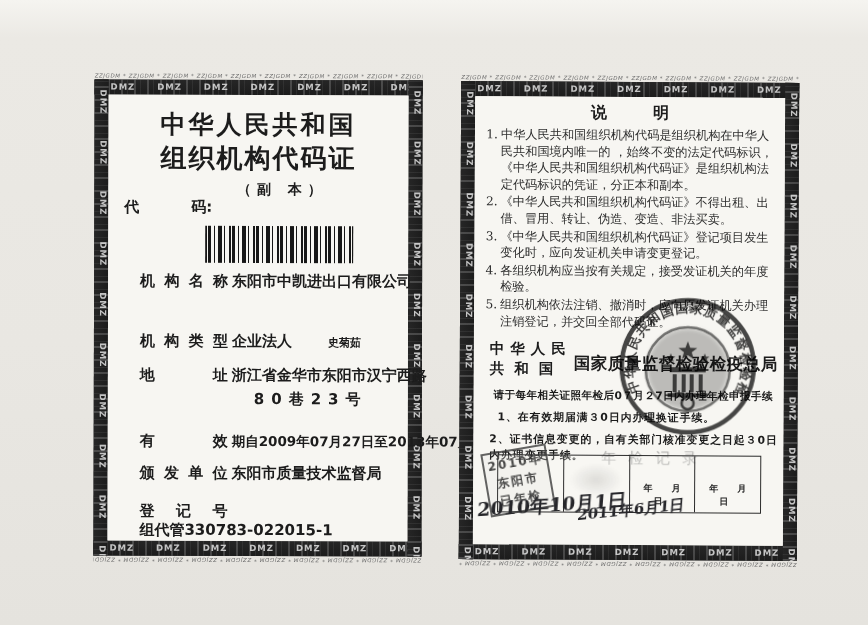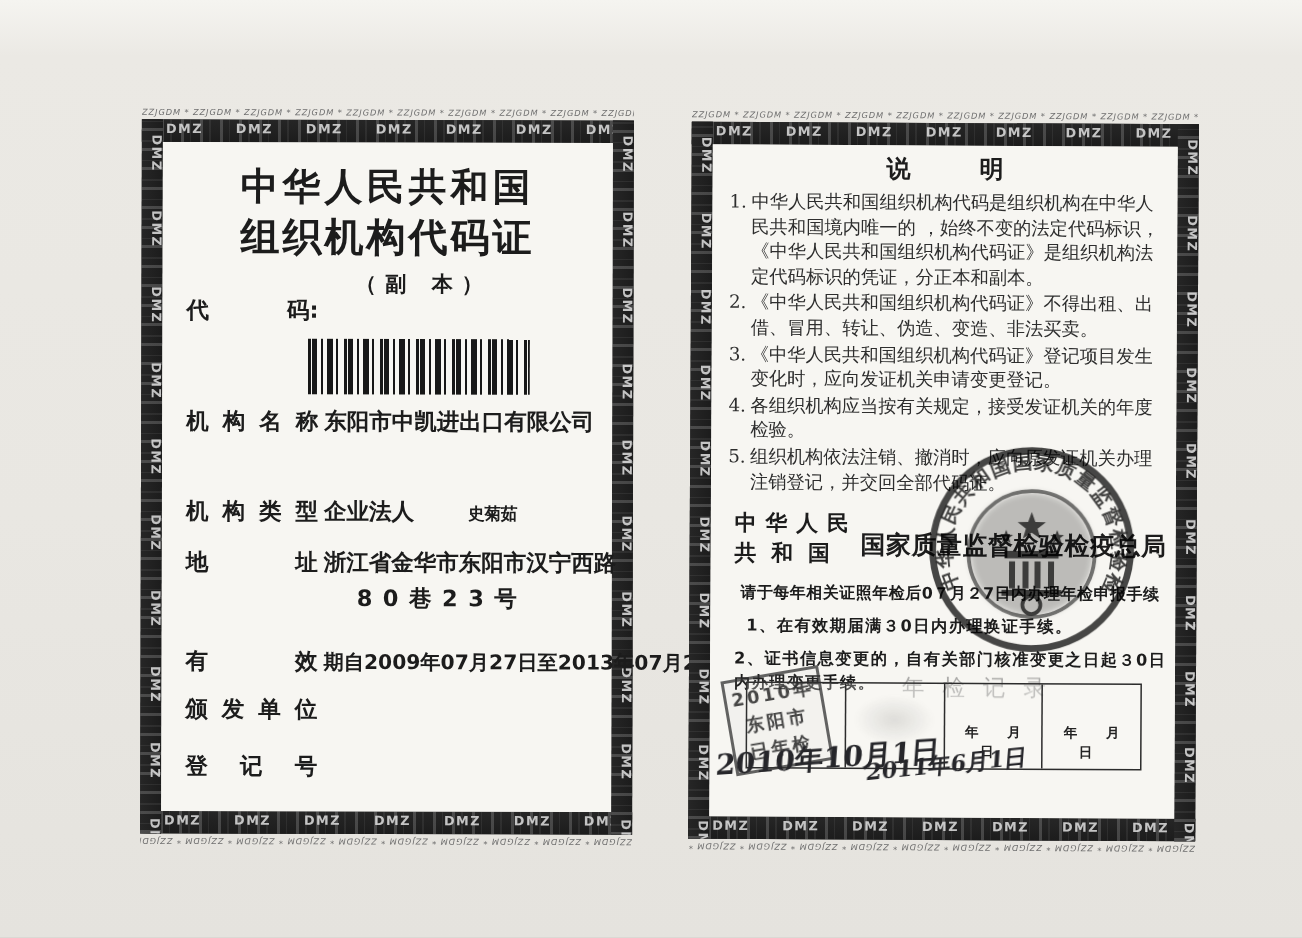--- a/index.html
+++ b/index.html
@@ -34,21 +34,21 @@
   }
   .band-left{left:0;}
   .band-right{right:0;}
   .inner{position:absolute;left:14px;right:14px;top:15px;bottom:15px;background:#f7f6f2;}
 
   
   .c-title1{position:absolute;top:13px;left:0;right:0;text-align:center;font-size:25px;font-weight:700;letter-spacing:3px;}
   .c-title2{position:absolute;top:46px;left:0;right:0;text-align:center;font-size:26px;font-weight:700;letter-spacing:2px;}
   .c-sub{position:absolute;top:86px;left:0;right:0;text-align:center;font-size:14px;font-weight:700;letter-spacing:6px;padding-left:48px;}
   .row{position:absolute;left:16px;right:4px;display:flex;align-items:baseline;}
-  .lbl{display:inline-block;width:88px;flex:none;font-size:15px;font-weight:700;text-align:justify;text-align-last:justify;}
+  .lbl{display:inline-block;width:88px;flex:none;font-size:15px;font-weight:700;text-align:justify;text-align-last:justify;margin-left:16px;}
   .val{margin-left:4px;font-size:15px;font-weight:700;white-space:nowrap;}
   .code-row{top:103px;}
   .code-lbl{display:flex;justify-content:space-between;width:88px;flex:none;font-size:15px;font-weight:700;}
   .code-val{margin-left:6px;font-family:"DejaVu Serif",serif;font-size:20px;font-weight:700;letter-spacing:4px;}
   .barcode{
     position:absolute;left:97px;top:131px;width:148px;height:37px;
     background:repeating-linear-gradient(90deg,#171717 0 2px,#f7f6f2 2px 3px,#171717 3px 6px,#f7f6f2 6px 9px,#171717 9px 10px,#f7f6f2 10px 13px,#171717 13px 17px,#f7f6f2 17px 19px,#171717 19px 20px,#f7f6f2 20px 24px);
   }
   .val-col{display:flex;flex-direction:column;margin-left:4px;}
   .val-col .l1{font-size:15px;font-weight:700;white-space:nowrap;}
@@ -127,23 +127,25 @@
             <span class="l1">浙江省金华市东阳市汉宁西路</span>
             <span class="l2">80巷23号</span>
           </span>
         </div>
         <div class="row" style="top:337px;">
           <span class="lbl">有效</span>
           <span class="val validity">期自2009年07月27日至2013年07月27日</span>
         </div>
         <div class="row" style="top:369px;">
           <span class="lbl">颁发单位</span>
+          <span class="val">东阳市质量技术监督局</span>
         </div>
         <div class="row" style="top:407px;flex-direction:column;">
           <span class="lbl">登记号</span>
+          <span class="val">组代管330783-022015-1</span>
         </div>
       </div>
     </div>
     <div class="micro micro-bottom">ZZJGDM * ZZJGDM * ZZJGDM * ZZJGDM * ZZJGDM * ZZJGDM * ZZJGDM * ZZJGDM * ZZJGDM * ZZJGDM * ZZJGDM * ZZJGDM * ZZJGDM * ZZJGDM * ZZJGDM *</div>
   </div>
 
   <div class="cert" style="left:460px;top:74px;width:338px;height:494px;transform:rotate(.3deg);">
     <div class="micro micro-top">ZZJGDM * ZZJGDM * ZZJGDM * ZZJGDM * ZZJGDM * ZZJGDM * ZZJGDM * ZZJGDM * ZZJGDM * ZZJGDM * ZZJGDM * ZZJGDM * ZZJGDM * ZZJGDM * ZZJGDM *</div>
     <div class="frame">
       <div class="band band-top">DMZ DMZ DMZ DMZ DMZ DMZ DMZ DMZ DMZ DMZ</div>

